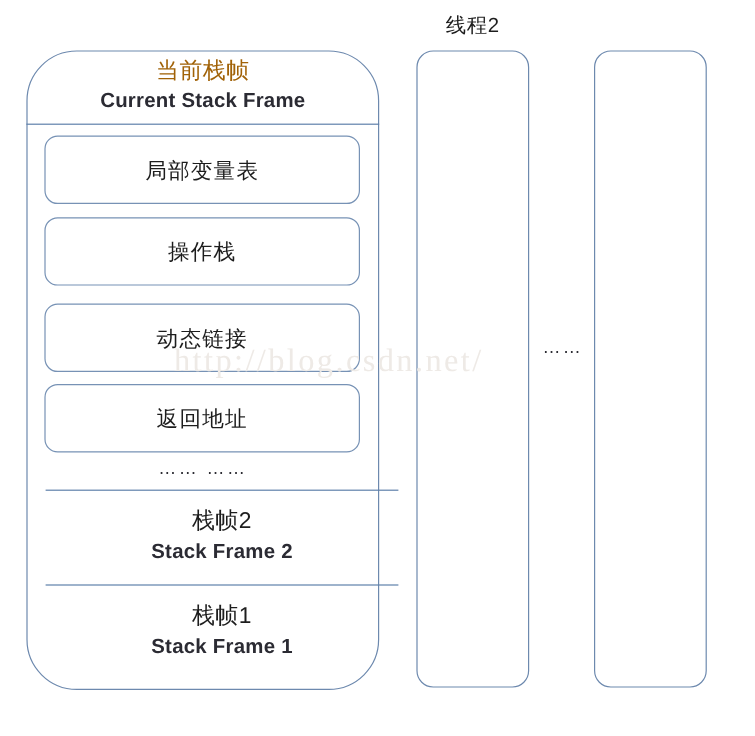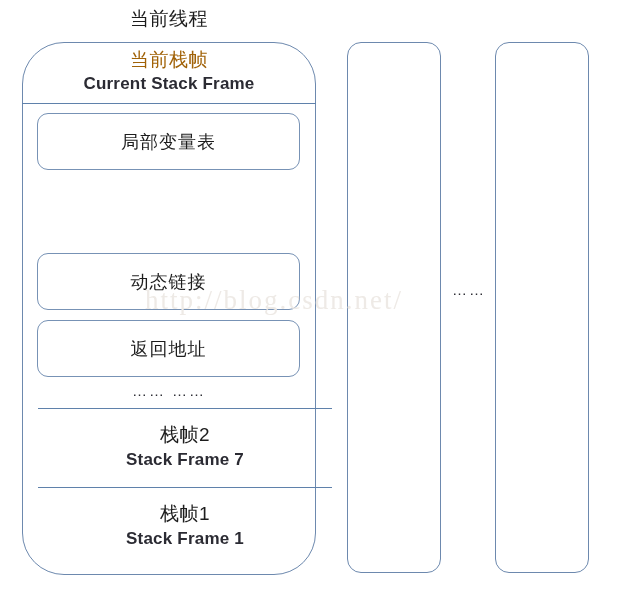--- a/index.html
+++ b/index.html
@@ -188,50 +188,53 @@
     z-index: 6;
   }
 </style>
 </head>
 <body>
 
 <div id="canvas">
 
   <div class="watermark">http://blog.csdn.net/</div>
 
-  <div class="col-title" id="title-current">当前线程</div>
-
+
+  <div class="col-title" id="title-thread2">线程2</div>
 
   <div class="col-title" id="title-threadn">线程n</div>
 
   <div id="current-thread-box"></div>
 
   <div id="current-frame-header" style="left:22px; top:42px;">
     <div class="cn">当前栈帧</div>
     <div class="en">Current Stack Frame</div>
   </div>
 
   <div class="frame-part" id="part-local">
     <span>局部变量表</span>
   </div>
 
+  <div class="frame-part" id="part-operand">
+    <span>操作栈</span>
+  </div>
 
   <div class="frame-part" id="part-dynamic">
     <span>动态链接</span>
   </div>
 
   <div class="frame-part" id="part-return">
     <span>返回地址</span>
   </div>
 
   <div id="stack-ellipsis">…… ……</div>
 
   <div class="stack-frame" id="frame-2">
     <div class="cn">栈帧2</div>
-    <div class="en">Stack Frame 7</div>
+    <div class="en">Stack Frame 2</div>
   </div>
 
   <div class="stack-frame" id="frame-1">
     <div class="cn">栈帧1</div>
     <div class="en">Stack Frame 1</div>
   </div>
 
   <div class="thread-col" id="thread-2-box"></div>
 
   <div id="thread-ellipsis">……</div>

